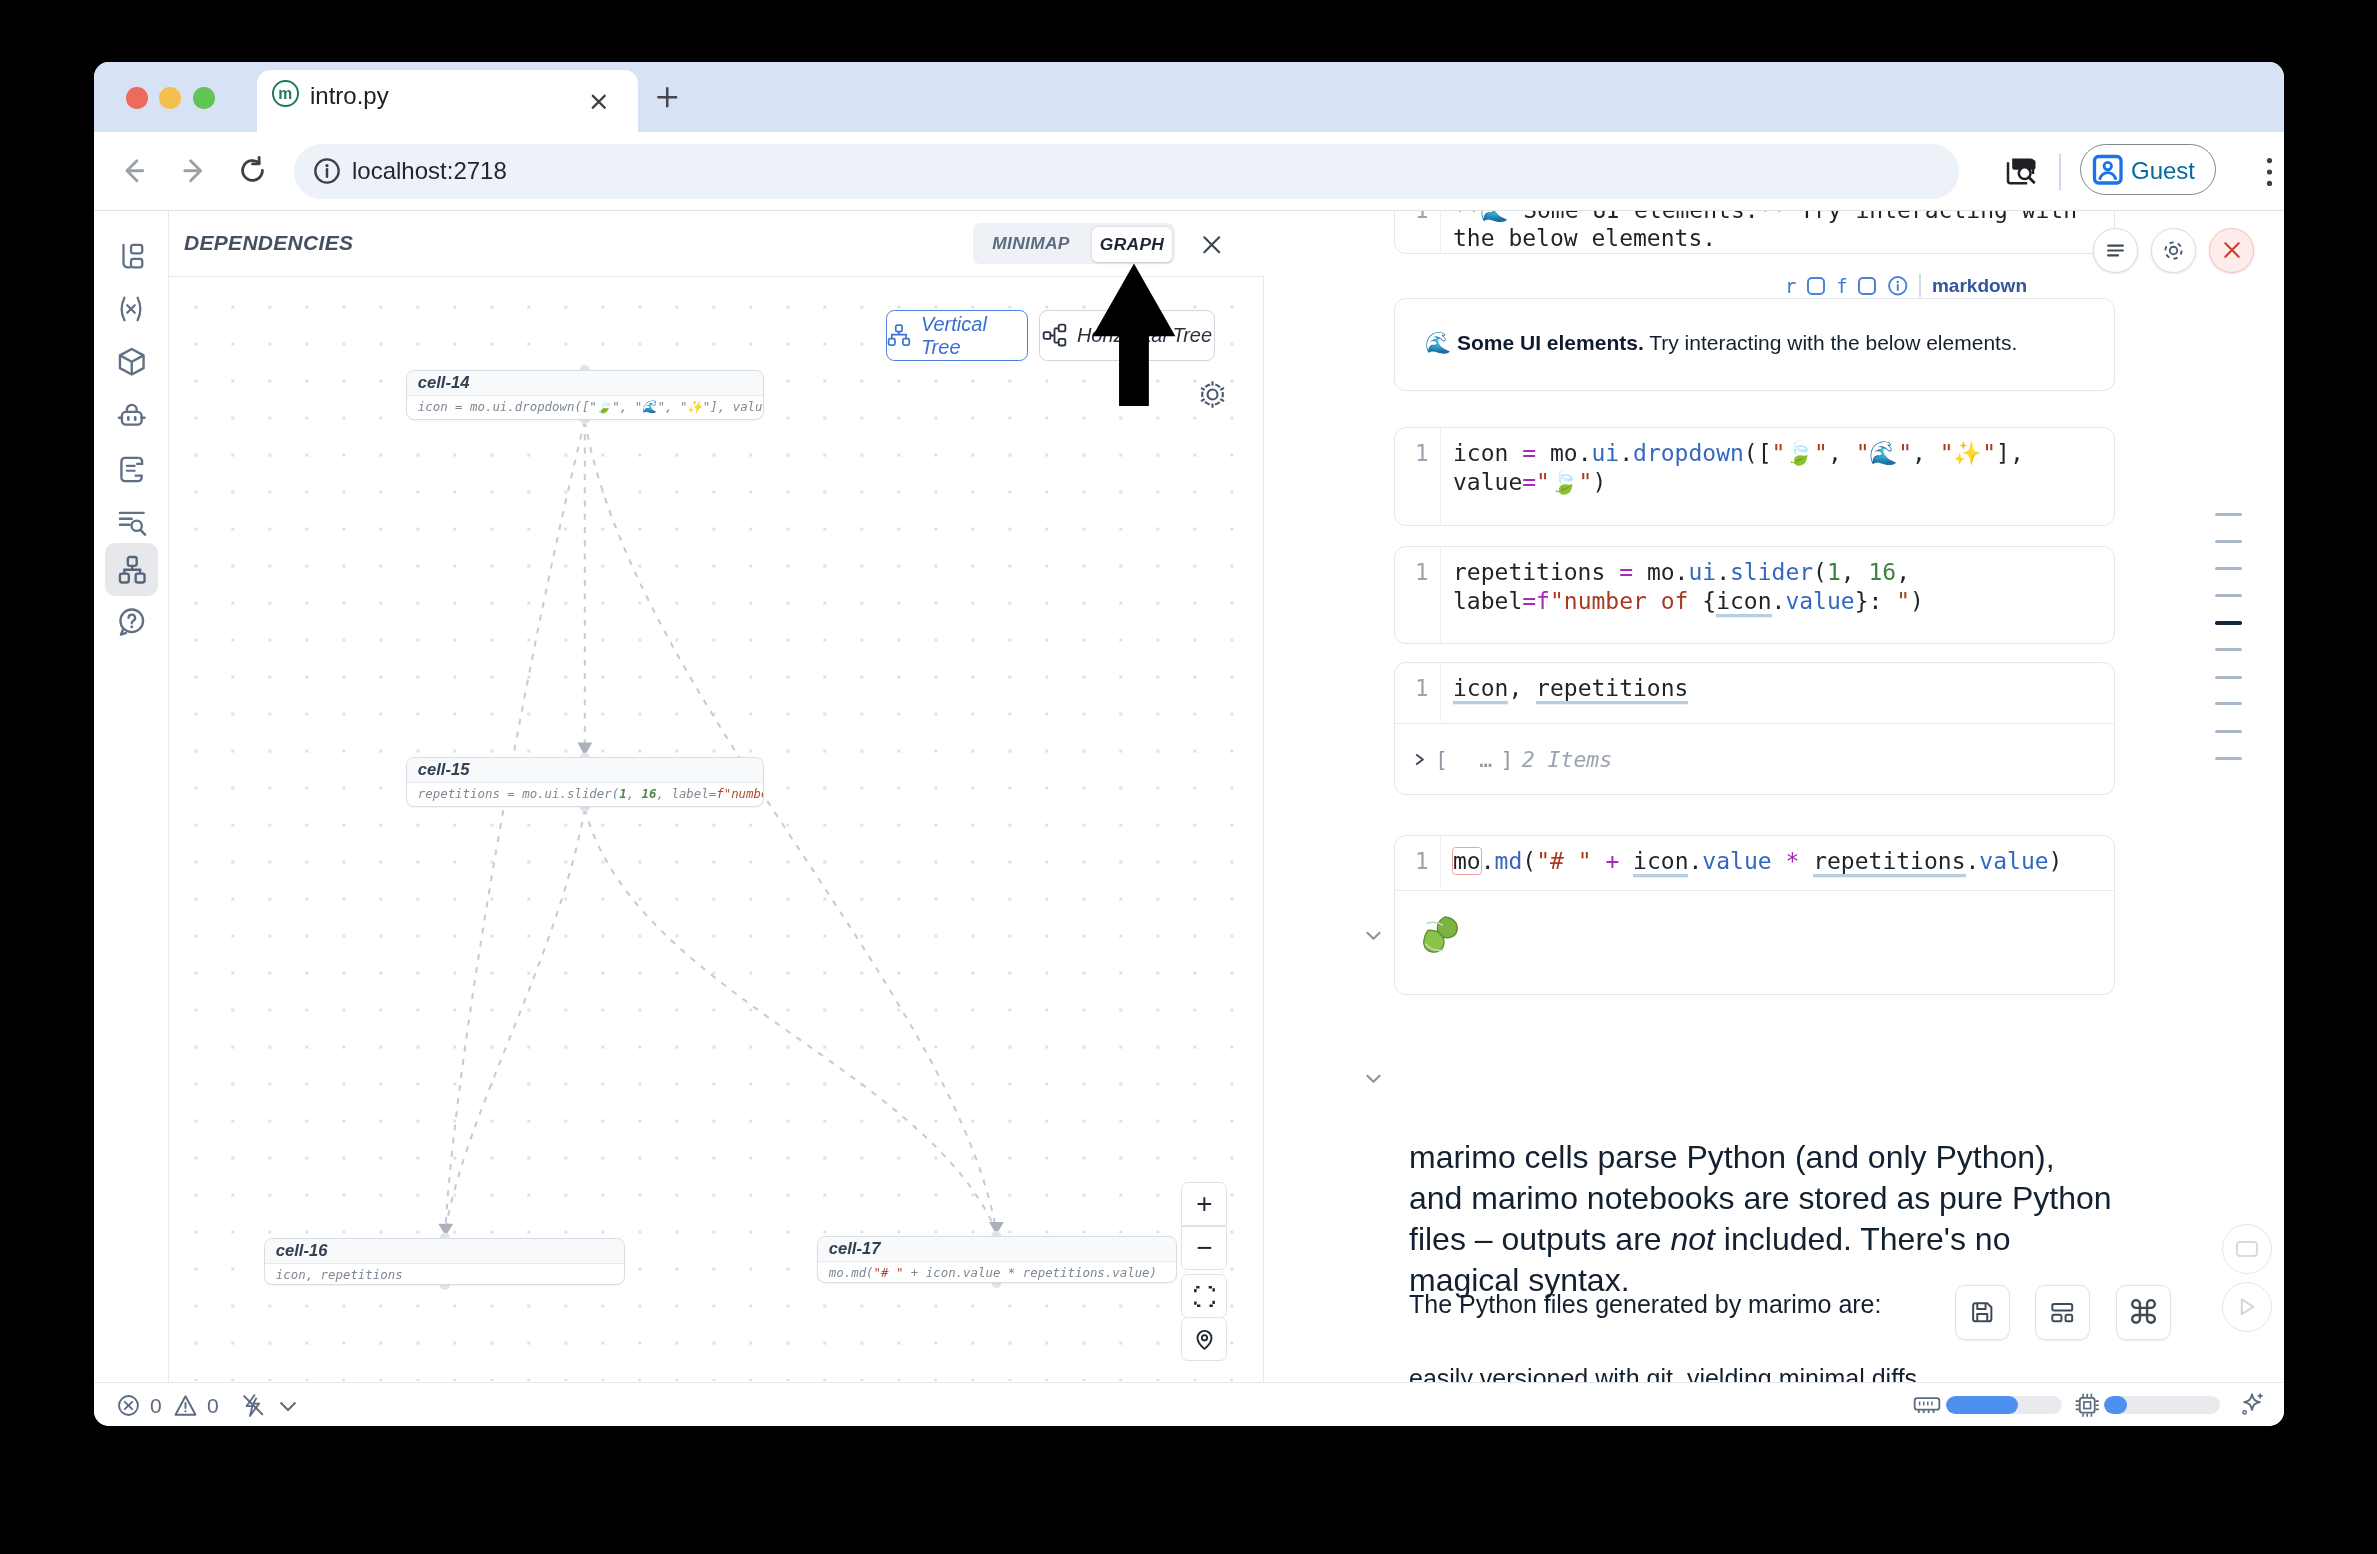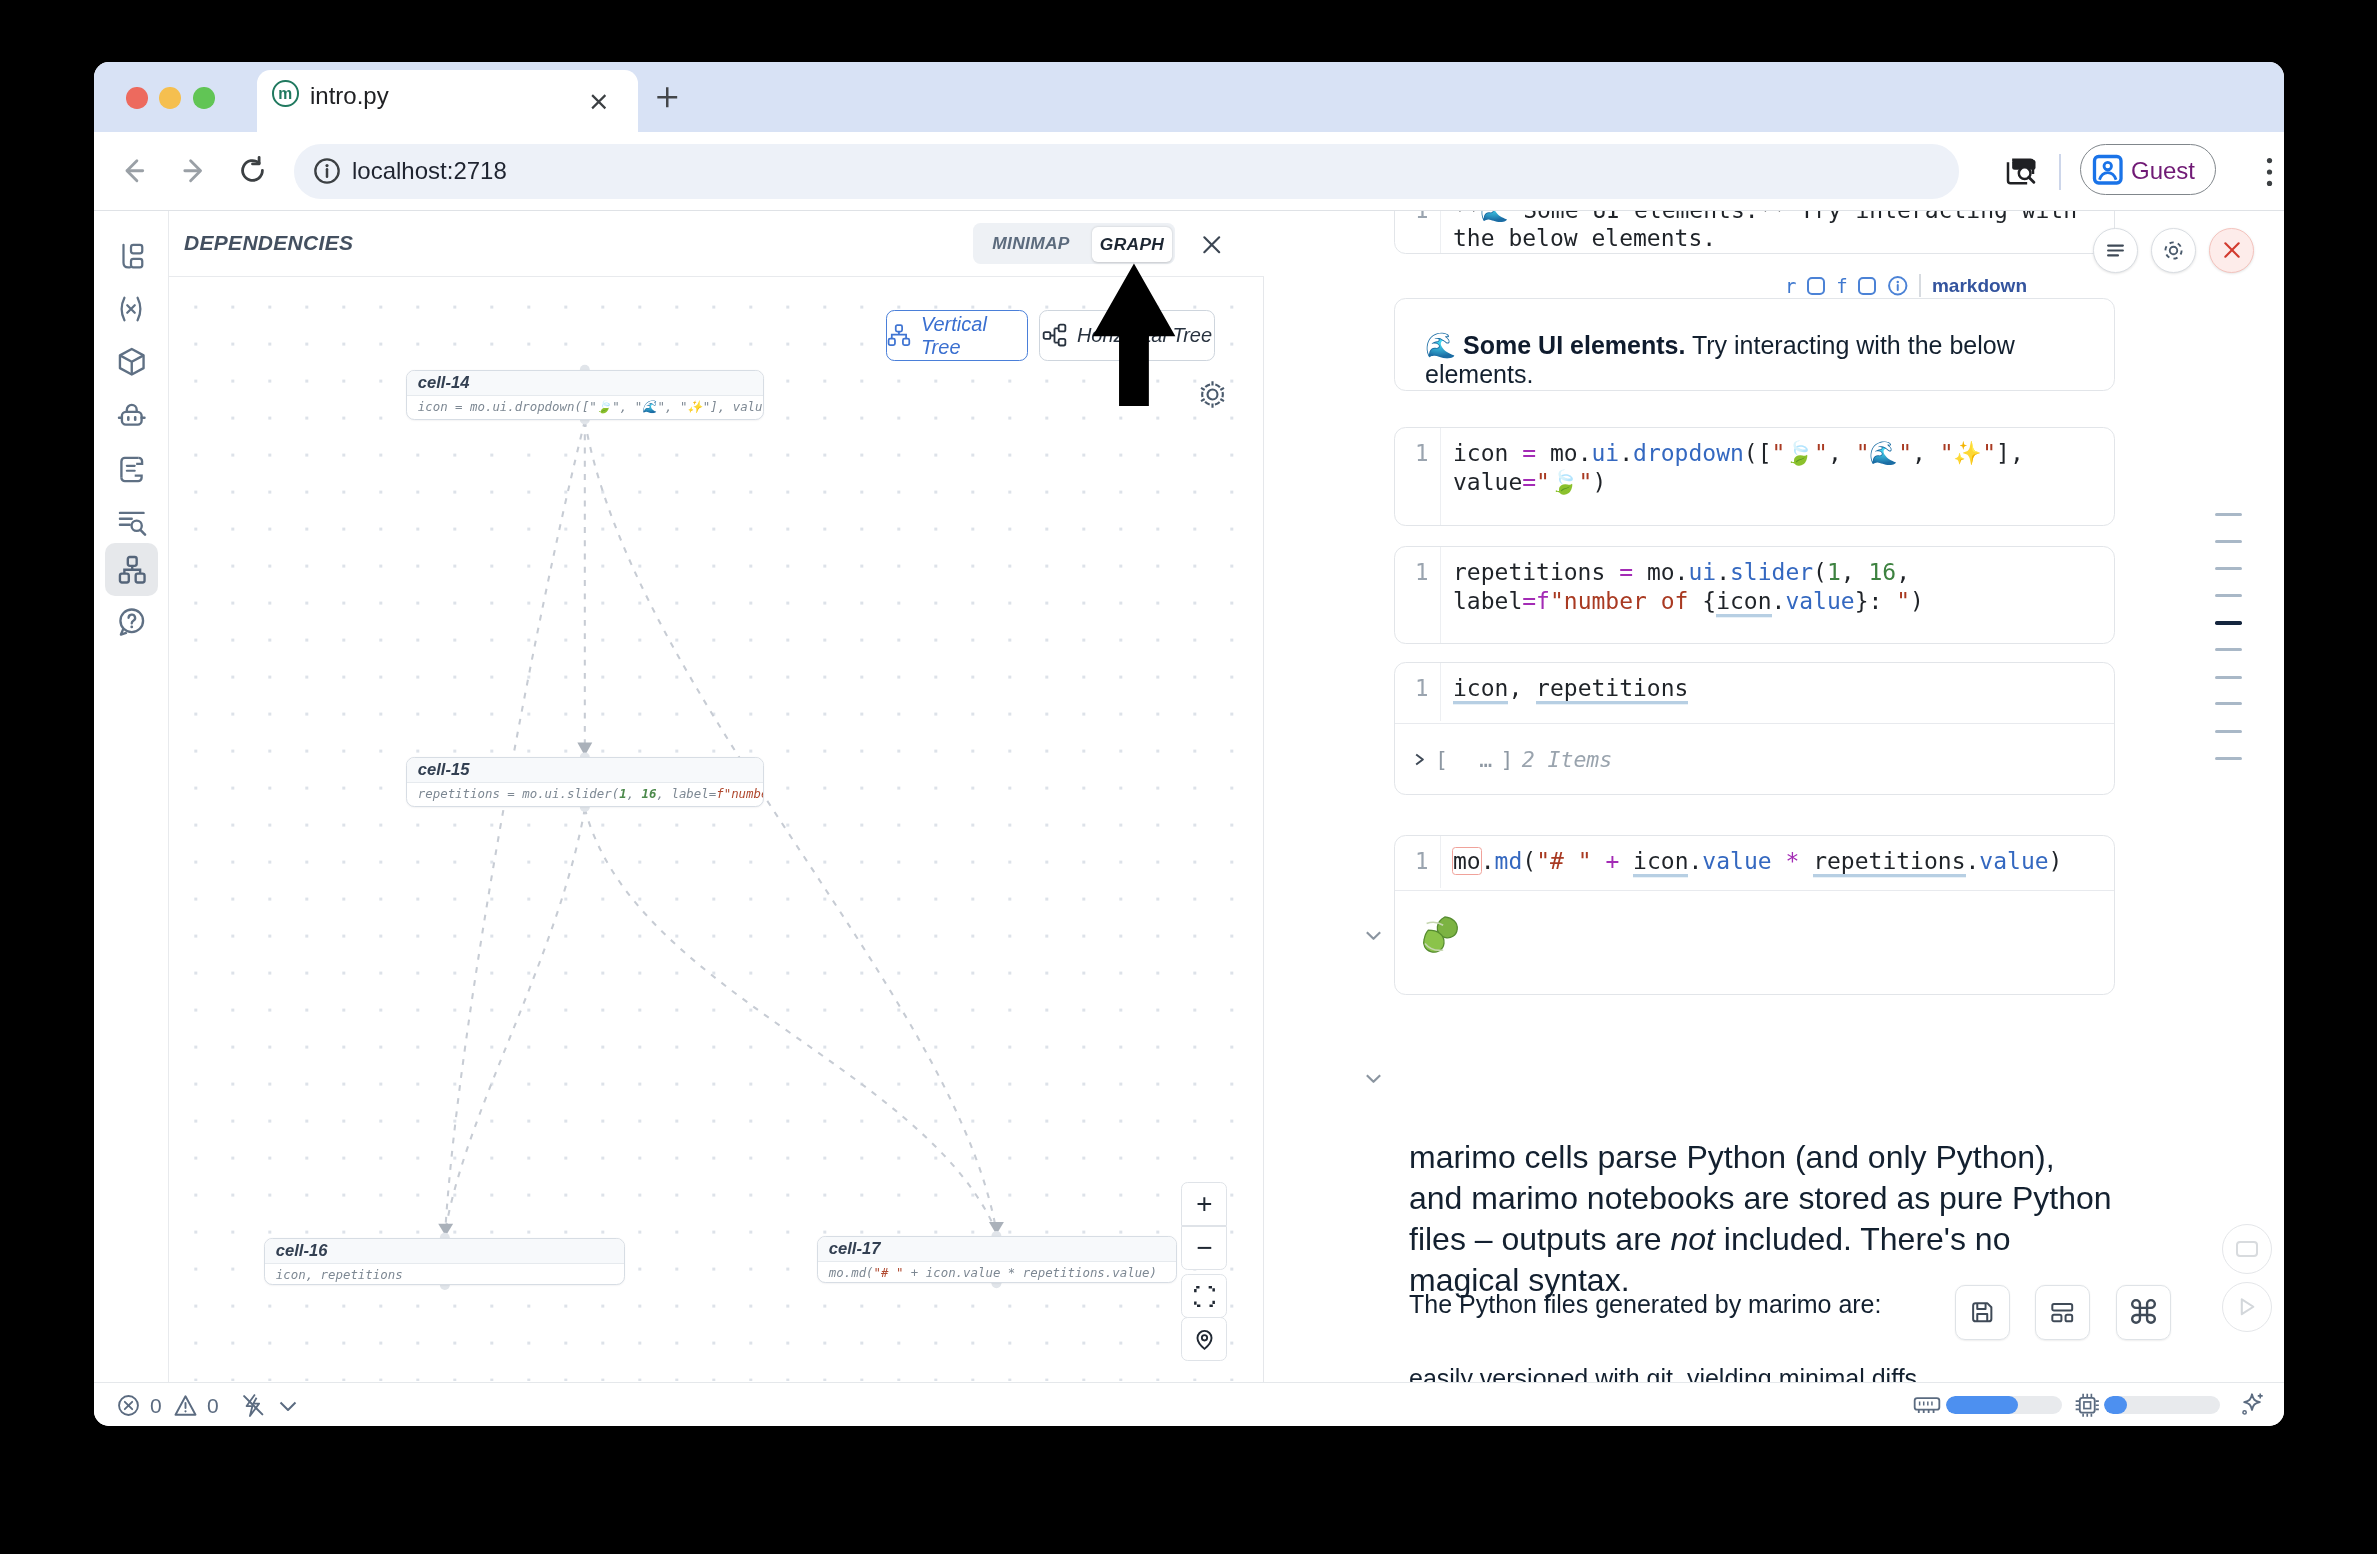--- a/index.html
+++ b/index.html
@@ -10,21 +10,21 @@
   
   .tabstrip { position:absolute; left:0; top:0; width:2190px; height:70px; background:#d8e2f5; }
   .light { position:absolute; top:25px; width:21.5px; height:21.5px; border-radius:50%; }
   .tab { position:absolute; left:163px; top:7.5px; width:381px; height:63px; background:#fff; border-radius:13.3px 13.3px 0 0; }
   .favicon { position:absolute; left:15px; top:10.8px; width:26.5px; height:26.5px; border:2.5px solid #20795f; border-radius:50%; color:#20795f; font-weight:bold; font-size:15.7px; display:flex; align-items:center; justify-content:center; }
   .tabtitle { position:absolute; left:53px; top:12.4px; font-size:24px; color:#202124; }
   .toolbar { position:absolute; left:0; top:70px; width:2190px; height:79px; background:#fff; border-bottom:0.8px solid #dfe2e6; }
   .urlpill { position:absolute; left:200px; top:11.6px; width:1665px; height:55px; background:#edf1f8; border-radius:27px; }
   .urltext { position:absolute; left:58px; top:13.3px; font-size:24px; color:#1f2430; }
   .guest { position:absolute; left:1986px; top:12.4px; width:136px; height:51px; border:1.7px solid #80868b; border-radius:26px; }
-  .guestlabel { position:absolute; left:50px; top:11.6px; font-size:24px; color:#701a75; }
+  .guestlabel { position:absolute; left:50px; top:11.6px; font-size:24px; color:#0369a1; }
   svg.ic { display:block; }
 
   
   .content { position:absolute; left:0; top:149px; width:2190px; height:1171px; background:#fff; }
   .sidebar { position:absolute; left:0; top:0; width:75px; height:1171px; border-right:0.8px solid #e8eaed; }
   .sideitem { position:absolute; left:10.8px; width:53px; height:53px; display:flex; align-items:center; justify-content:center; border-radius:10px; }
   .sideitem.active { background:#e6e8eb; }
 
   .deps { position:absolute; left:75px; top:0; width:1095px; height:1171px; border-right:0.8px solid #e5e7eb;font-style:italic; }
   .depshead { position:absolute; left:0; top:0; width:1095px; height:66px; border-bottom:0.8px solid #e8eaed; background:#fff; }
@@ -315,21 +315,21 @@
         <svg class="ic" width="21.5" height="21.5" viewBox="0 0 26 26">
             <circle cx="13" cy="13" r="10.5" stroke="#4b82d6" stroke-width="2.4" fill="none"></circle>
             <path d="M13 12v6" stroke="#4b82d6" stroke-width="2.4" stroke-linecap="round"></path>
             <circle cx="13" cy="8.4" r="1.5" fill="#4b82d6"></circle>
           </svg>
         <span style="width:1.7px;height:23px;background:#d7dbe0"></span>
         <span class="mdlabel">markdown</span>
       </div>
 
       <div class="card" style="top:87px;height:93px">
-        <div class="abs" style="left:30px;top:31.5px;font-size:25px">
+        <div class="abs" style="left:30px;top:31.5px;font-size:21px">
           <span style="font-weight:700;color:#0f1b2d">🌊 Some UI elements.</span><span style="color:#13202f"> Try interacting with the below elements.</span>
         </div>
       </div>
 
       <div class="circlebtn" style="left:829px;top:16.6px">
         <svg class="ic" width="23" height="23" viewBox="0 0 28 28">
             <path d="M5 8h18M5 14h18M5 20h12" stroke="#3f4a57" stroke-width="2.6" stroke-linecap="round"></path>
           </svg>
       </div>
       <div class="circlebtn" style="left:887px;top:16.6px">

